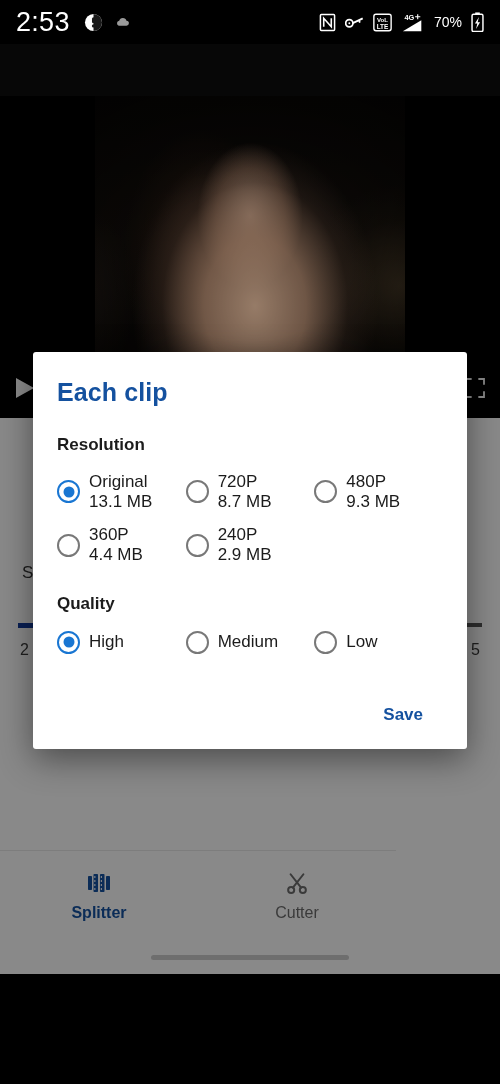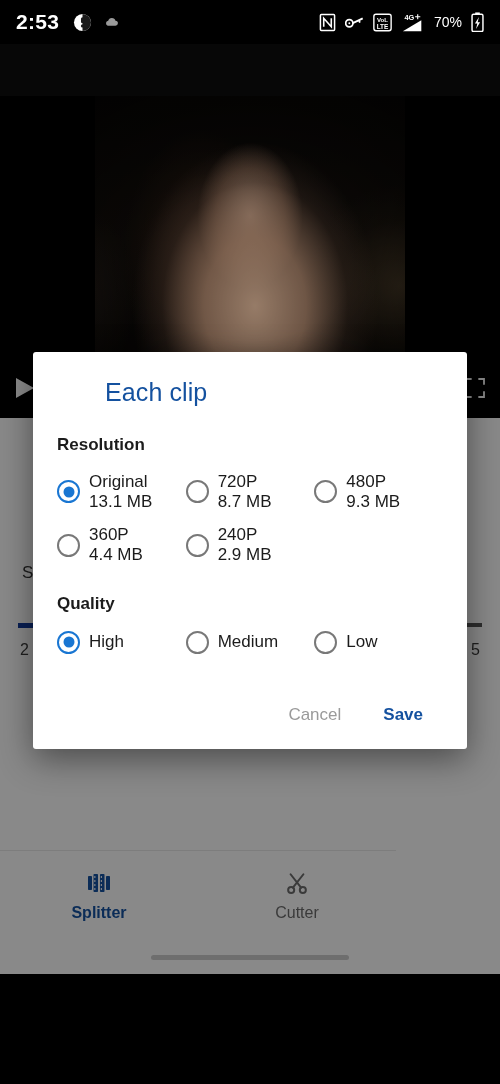--- a/index.html
+++ b/index.html
@@ -19,21 +19,21 @@
   
   .statusbar {
     position: absolute; top: 0; left: 0;
     width: 500px; height: 44px;
     background: #000;
     display: flex; align-items: center;
     padding: 0 16px;
     z-index: 60;
   }
   .sb-time {
-    color: #fff; font-size: 21px; font-weight: 700;
+    color: #fff; font-size: 27px; font-weight: 400;
     letter-spacing: 0.3px;
   }
   .sb-left-icons { display: flex; align-items: center; gap: 12px; margin-left: 14px; }
   .sb-right { margin-left: auto; display: flex; align-items: center; gap: 9px; }
   .sb-batt-text { color: #fff; font-size: 14px; font-weight: 500; }
 
   .ic { display: block; }
 
   
   .vid-header {
@@ -189,24 +189,23 @@
     width: 434px;
     background: #fff;
     border-radius: 3px;
     box-shadow: 0 10px 34px rgba(0,0,0,0.45);
     z-index: 50;
     padding: 26px 24px 14px 24px;
   }
   .dlg-title {
     color: #14519f;
     font-size: 25px;
-    font-weight: 400;
+    font-weight: 700;
     letter-spacing: 0.1px;
     margin-bottom: 28px;
-    margin-left: 48px;
   }
   .grp-label {
     font-size: 17px; font-weight: 700; color: #1c1c1c;
     margin-bottom: 10px;
   }
   .radio-grid {
     display: flex; flex-wrap: wrap;
   }
   .radio-grid .opt { width: 33.333%; align-items: center; }
   .qual-grid .opt { width: 33.333%; }
@@ -411,21 +410,20 @@
           <span class="opt-name">Medium</span>
         </div>
         <div class="opt">
           <span class="radio"></span>
           <span class="opt-name">Low</span>
         </div>
       </div>
     </div>
 
     <div class="dlg-actions">
-      <button class="dlg-btn btn-cancel">Cancel</button>
       <button class="dlg-btn btn-save">Save</button>
     </div>
   </div>
 
   <div class="statusbar">
     <span class="sb-time">2:53</span>
     <span class="sb-left-icons">
       <span>
         <svg width="19" height="19" viewBox="0 0 20 20" class="ic">
           <circle cx="10" cy="10" r="9" fill="#fff"></circle>

